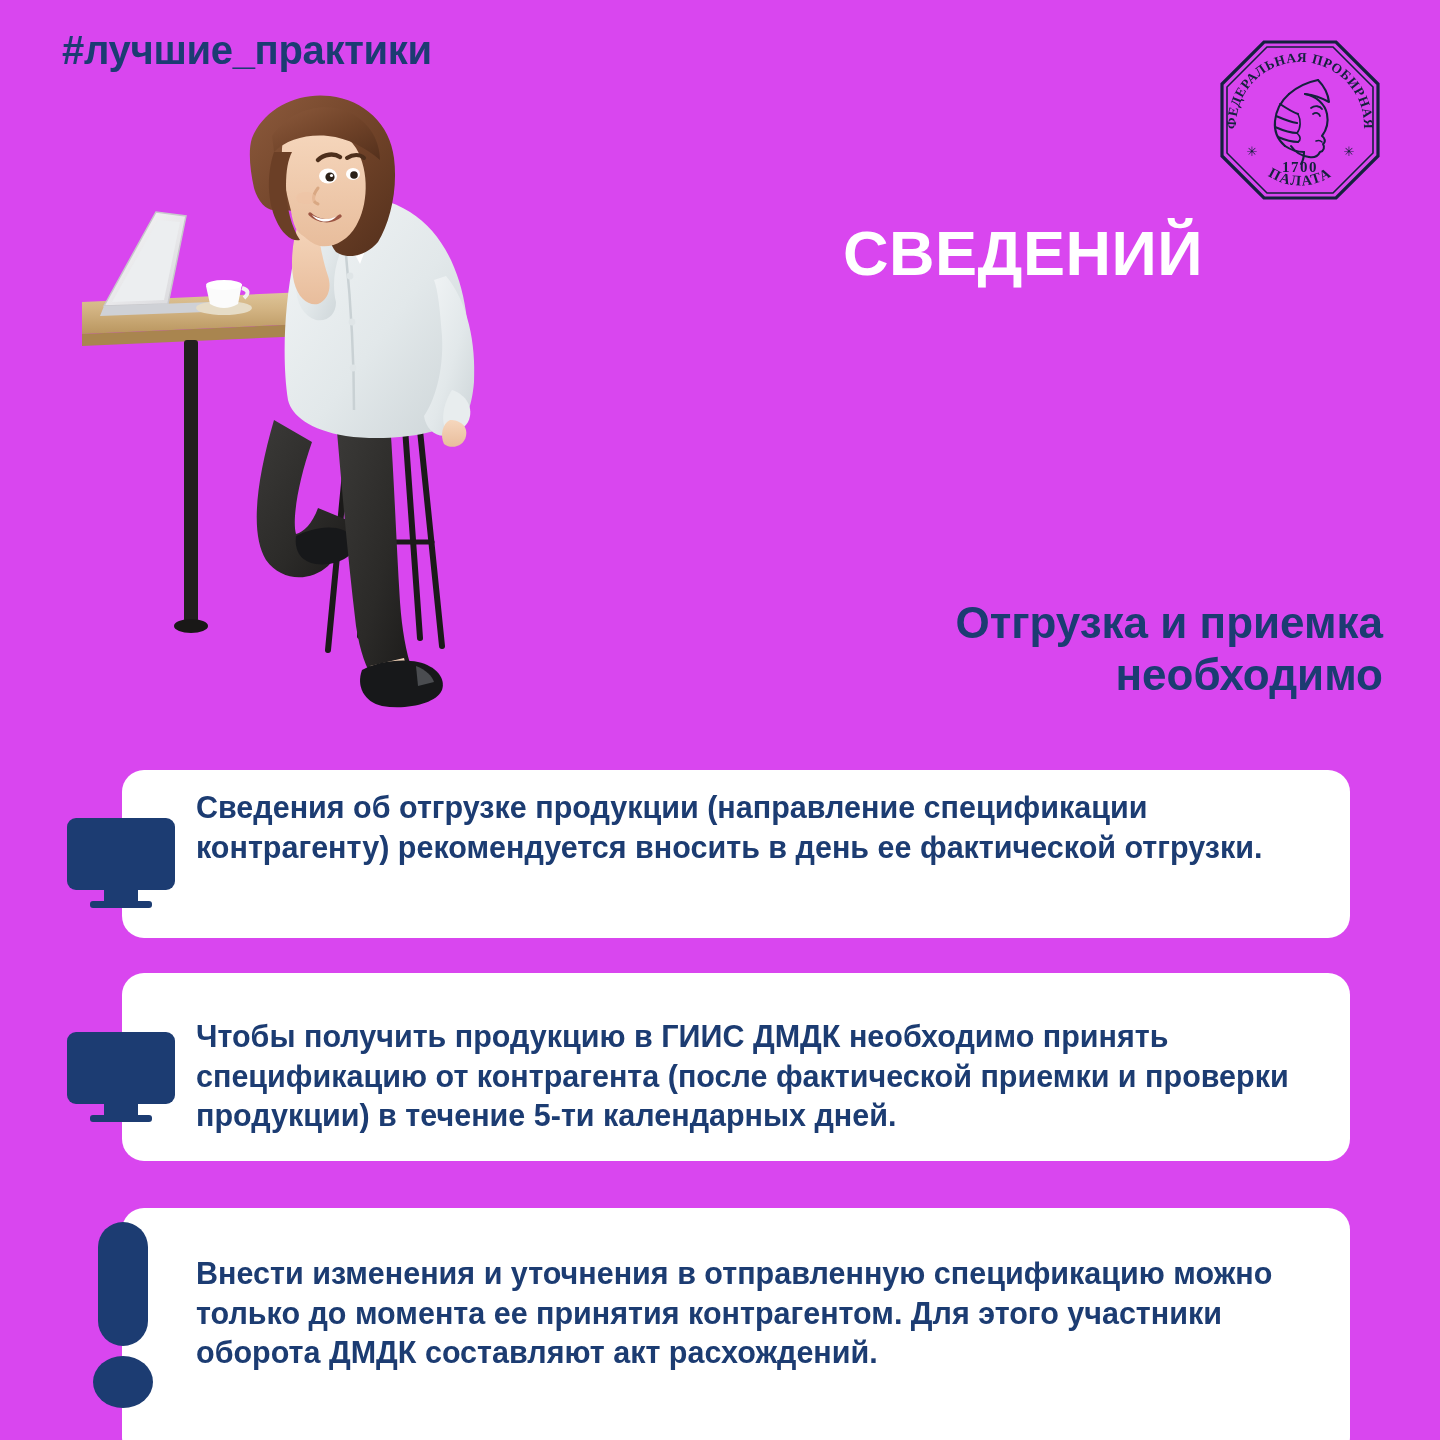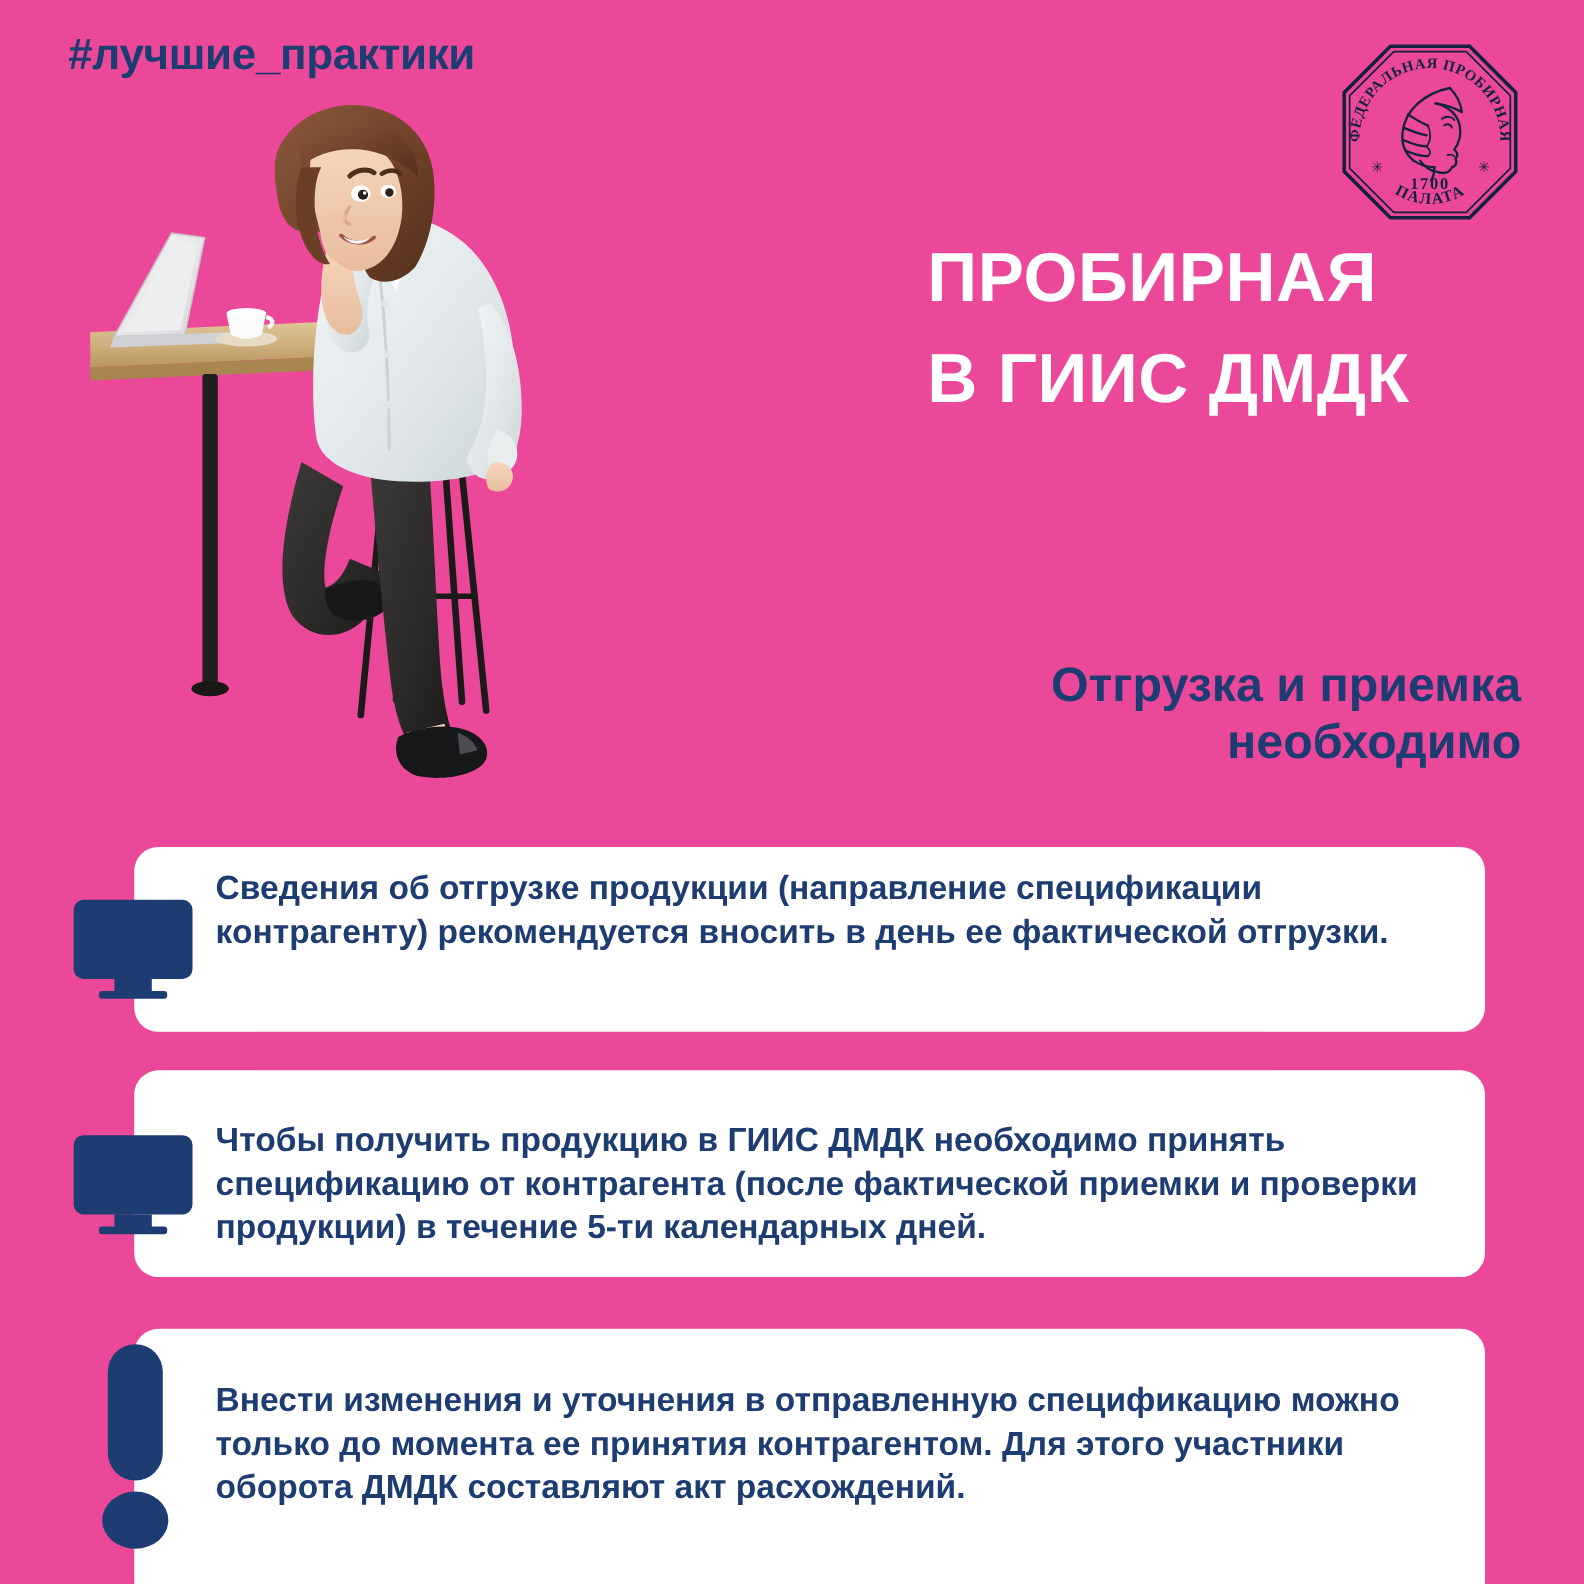--- a/index.html
+++ b/index.html
@@ -13,21 +13,21 @@
     font-family: "Liberation Sans", sans-serif;
     overflow: hidden;
     position: relative;
   }
 
   .canvas {
     position: absolute;
     inset: 0;
     width: 1440px;
     height: 1440px;
-    background: #ec4899;
+    background: #d946ef;
   }
 
   
   .hashtag {
     position: absolute;
     left: 62px;
     top: 28px;
     font-size: 40px;
     font-weight: 700;
     color: #1c3c72;
@@ -398,22 +398,21 @@
 
         <path d="M 250 124 C 258 132 272 133 280 126" fill="none" stroke="#9c5543" stroke-width="3.4" stroke-linecap="round"></path>
         <path d="M 252 125 C 260 130 270 130 277 126 C 270 134 258 133 252 125 Z" fill="#ffffff"></path>
 
         <ellipse cx="246" cy="108" rx="10" ry="6" fill="#eec3a4" opacity="0.55"></ellipse>
       </g>
     </svg>
   </div>
 
   <div class="title-block">
-    <div class="title-line">ПРОБИРНАЯ</div>
-    <div class="title-line">В ГИИС ДМДК</div>
+    <div class="title-line">СВЕДЕНИЙ</div>
   </div>
 
   <div class="subtitle-block">
     <div class="subtitle-line">Отгрузка и приемка</div>
     <div class="subtitle-line">необходимо</div>
   </div>
 
   <div class="card card-1">
     <div class="card-text">Сведения об отгрузке продукции (направление спецификации контрагенту) рекомендуется вносить в день ее фактической отгрузки.</div>
   </div>

